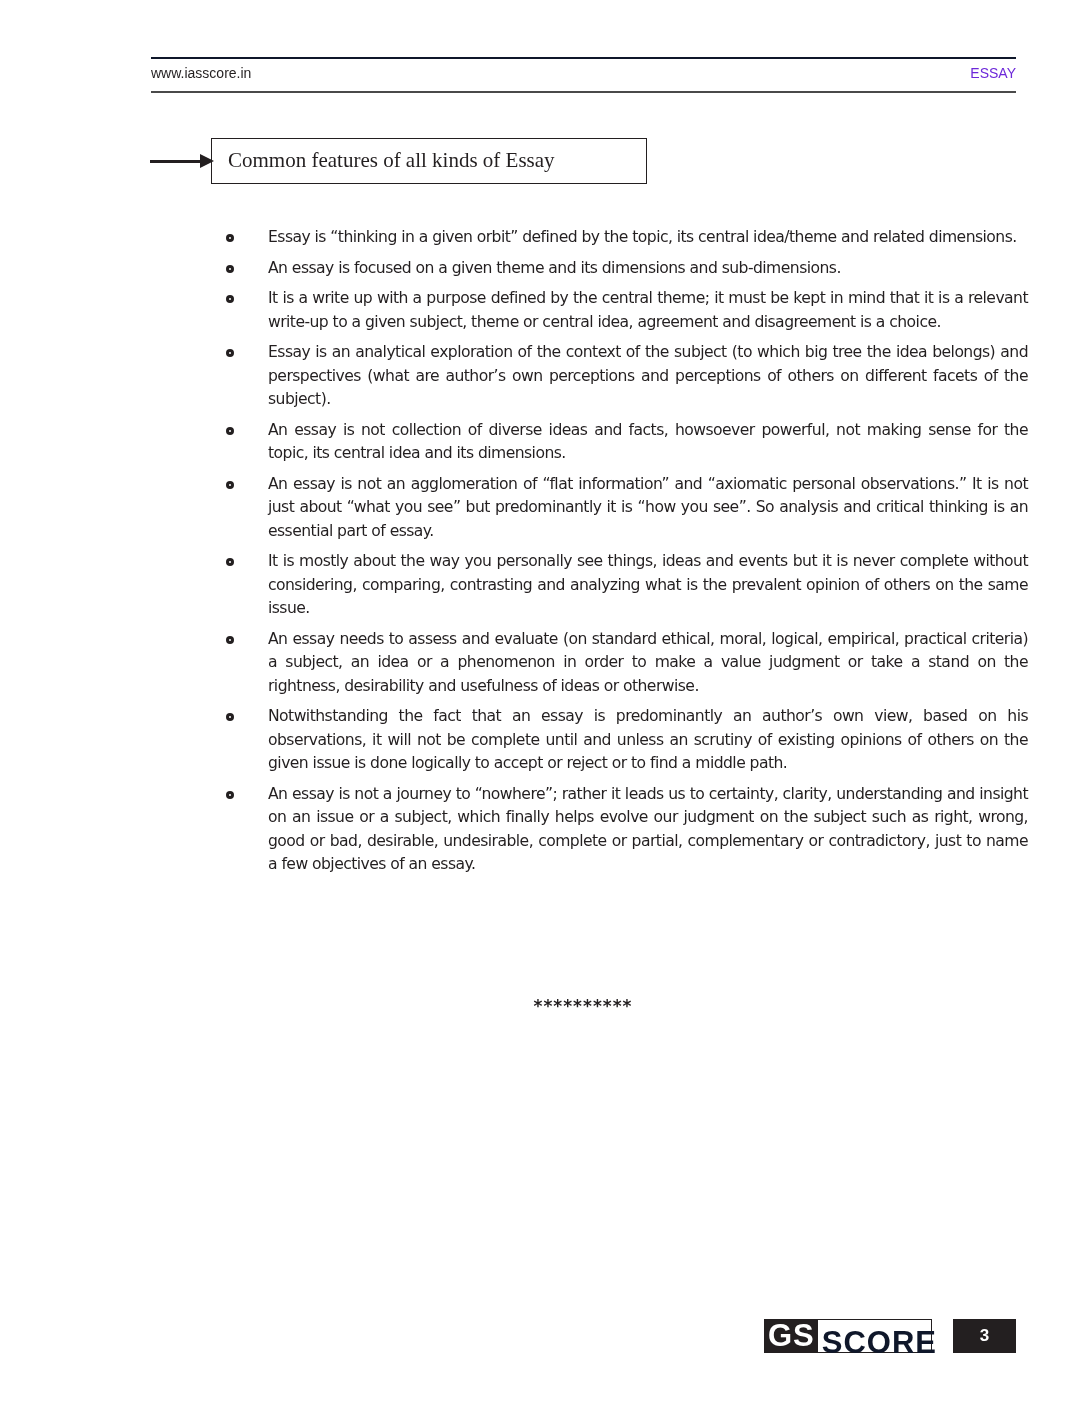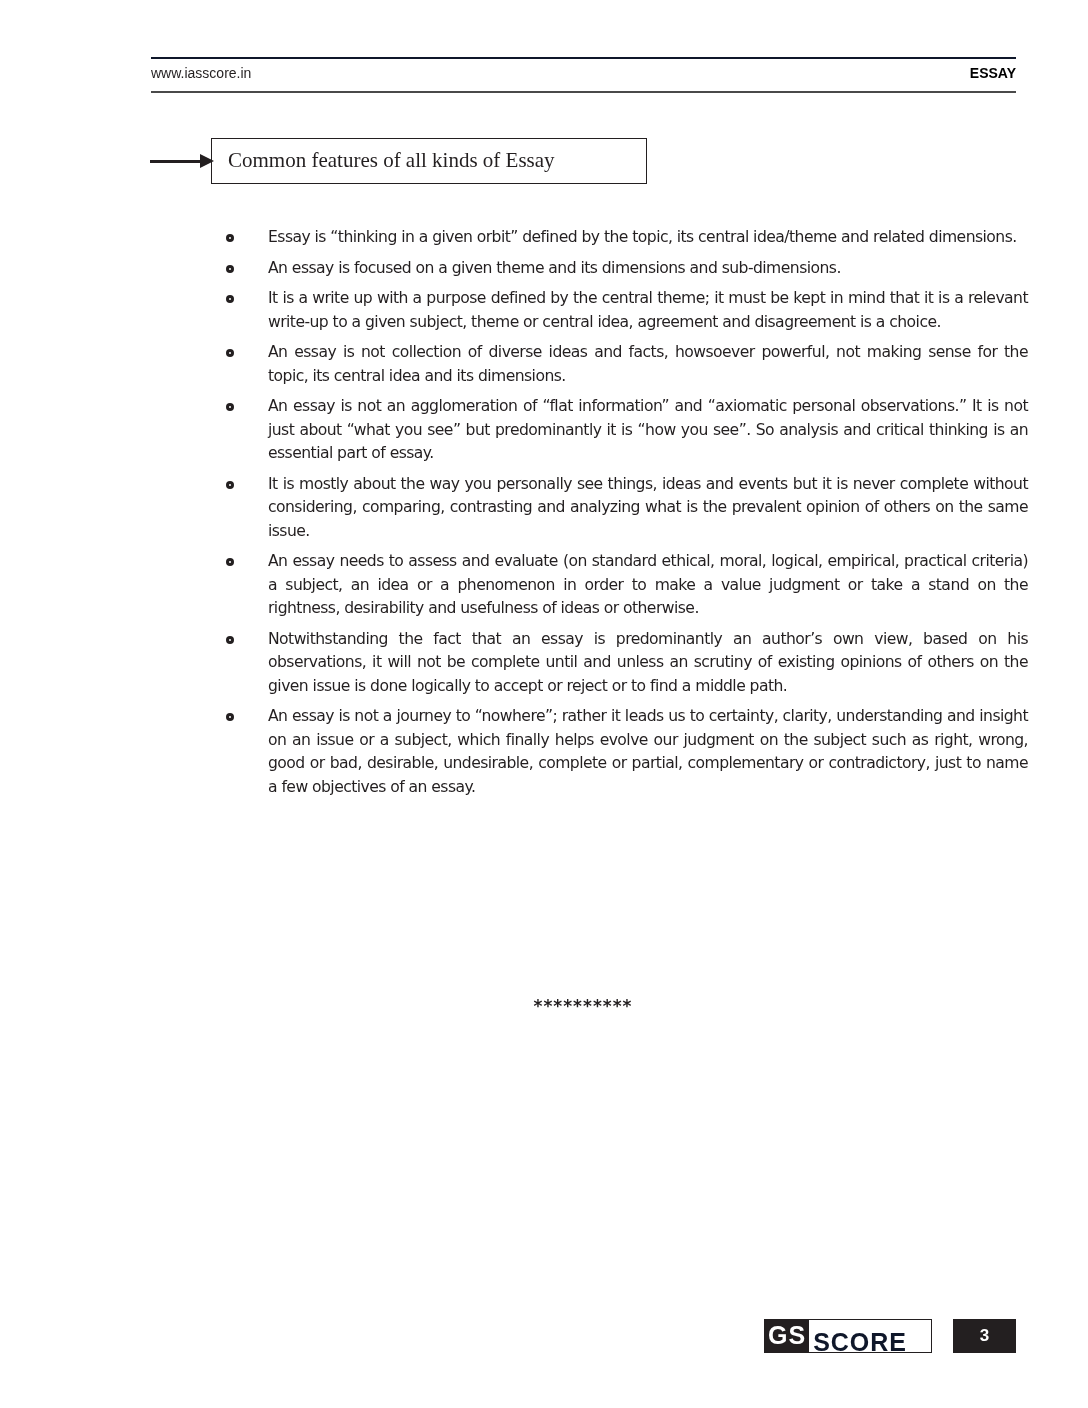--- a/index.html
+++ b/index.html
@@ -1,30 +1,30 @@
 <!DOCTYPE html>
 <html><head>
 <meta charset="utf-8">
 <style>
   html, body { margin: 0; padding: 0; background: #ffffff; }
   body { width: 1088px; height: 1408px; position: relative; overflow: hidden; color: #231f20; }
   .header { position: absolute; left: 151px; top: 57px; width: 865px; height: 32px; border-top: 2px solid #0f172a; border-bottom: 2px solid #4a4a4a; }
   .header-left { position: absolute; left: 0; top: 6px; font-family: "Liberation Sans", sans-serif; font-size: 14px; color: #231f20; }
-  .header-right { position: absolute; right: 0; top: 6px; font-family: "Liberation Sans", sans-serif; font-size: 14px; font-weight: bold; color: #000000; }
+  .header-right { position: absolute; right: 0; top: 6px; font-family: "Liberation Sans", sans-serif; font-size: 14px; font-weight: normal; color: #6d28d9; }
   .title-row { position: absolute; left: 150px; top: 138px; height: 50px; }
   .arrow { position: absolute; left: 0; top: 22px; width: 58px; height: 3px; background: #231f20; }
   .arrow-head { position: absolute; left: 50px; top: 16px; width: 0; height: 0; border-top: 7px solid transparent; border-bottom: 7px solid transparent; border-left: 14px solid #231f20; }
   .title-box { position: absolute; left: 61px; top: 0; width: 436px; height: 46px; border: 1.5px solid #231f20; box-sizing: border-box; }
   .title-text { position: absolute; left: 16px; top: 9px; font-family: "Liberation Serif", serif; font-weight: normal; font-size: 21px; white-space: nowrap; }
   .list { position: absolute; left: 210px; top: 210px; width: 802px; margin: 16px; padding: 0; list-style: none; }
   .item { position: relative; padding-left: 42px; margin-bottom: 7px; font-family: "DejaVu Sans", sans-serif; font-size: 15.6px; line-height: 23.5px; text-align: justify; letter-spacing: -0.55px; word-spacing: 0px; }
   .bullet { position: absolute; left: 0; top: 8px; width: 8px; height: 8px; border-radius: 50%; background: #231f20; }
   .bullet::after { content: ""; position: absolute; left: 3px; top: 3px; width: 2px; height: 2px; background: #fff; border-radius: 50%; }
   .stars { position: absolute; left: 0; width: 1088px; top: 996px; text-align: center; padding-left: 78px; box-sizing: border-box; font-family: "DejaVu Sans", sans-serif; font-weight: bold; font-size: 17px; letter-spacing: 1px; }
-  .logo { position: absolute; left: 764px; top: 1319px; height: 34px; width: 168px; border: 1.5px solid #231f20; box-sizing: border-box; display: flex; font-family: "Liberation Sans", sans-serif; font-weight: bold; font-size: 25px; line-height: 31px; }
+  .logo { position: absolute; left: 764px; top: 1319px; height: 34px; width: 168px; border: 1.5px solid #231f20; box-sizing: border-box; display: flex; font-family: "Liberation Sans", sans-serif; font-weight: bold; font-size: 31px; line-height: 31px; }
   .logo-gs { background: #231f20; color: #fff; padding: 0 3px; letter-spacing: 1px; }
   .logo-score { color: #0f172a; padding: 0 4px; letter-spacing: 1px; margin-top: 7px; }
   .page-num { position: absolute; left: 953px; top: 1319px; width: 63px; height: 34px; background: #231f20; color: #fff; font-family: "Liberation Sans", sans-serif; font-weight: bold; font-size: 17px; line-height: 34px; text-align: center; }
 </style>
 </head>
 <body>
 
 <div class="header">
   <span class="header-left">www.iasscore.in</span>
   <span class="header-right">ESSAY</span>
@@ -37,20 +37,21 @@
   </div>
   <div class="title-box">
     <span class="title-text">Common features of all kinds of Essay</span>
   </div>
 </div>
 
 <ul class="list">
   <li class="item"><span class="bullet"></span><span>Essay is “thinking in a given orbit” defined by the topic, its central idea/theme and related dimensions.</span></li>
   <li class="item"><span class="bullet"></span><span>An essay is focused on a given theme and its dimensions and sub-dimensions.</span></li>
   <li class="item"><span class="bullet"></span><span>It is a write up with a purpose defined by the central theme; it must be kept in mind that it is a relevant write-up to a given subject, theme or central idea, agreement and disagreement is a choice.</span></li>
+  <li class="item"><span class="bullet"></span><span>Essay is an analytical exploration of the context of the subject (to which big tree the idea belongs) and perspectives (what are author’s own perceptions and perceptions of others on different facets of the subject).</span></li>
   <li class="item"><span class="bullet"></span><span>An essay is not collection of diverse ideas and facts, howsoever powerful, not making sense for the topic, its central idea and its dimensions.</span></li>
   <li class="item"><span class="bullet"></span><span>An essay is not an agglomeration of “flat information” and “axiomatic personal observations.” It is not just about “what you see” but predominantly it is “how you see”. So analysis and critical thinking is an essential part of essay.</span></li>
   <li class="item"><span class="bullet"></span><span>It is mostly about the way you personally see things, ideas and events but it is never complete without considering, comparing, contrasting and analyzing what is the prevalent opinion of others on the same issue.</span></li>
   <li class="item"><span class="bullet"></span><span>An essay needs to assess and evaluate (on standard ethical, moral, logical, empirical, practical criteria) a subject, an idea or a phenomenon in order to make a value judgment or take a stand on the rightness, desirability and usefulness of ideas or otherwise.</span></li>
   <li class="item"><span class="bullet"></span><span>Notwithstanding the fact that an essay is predominantly an author’s own view, based on his observations, it will not be complete until and unless an scrutiny of existing opinions of others on the given issue is done logically to accept or reject or to find a middle path.</span></li>
   <li class="item"><span class="bullet"></span><span>An essay is not a journey to “nowhere”; rather it leads us to certainty, clarity, understanding and insight on an issue or a subject, which finally helps evolve our judgment on the subject such as right, wrong, good or bad, desirable, undesirable, complete or partial, complementary or contradictory, just to name a few objectives of an essay.</span></li>
 </ul>
 
 <div class="stars">**********</div>
 

